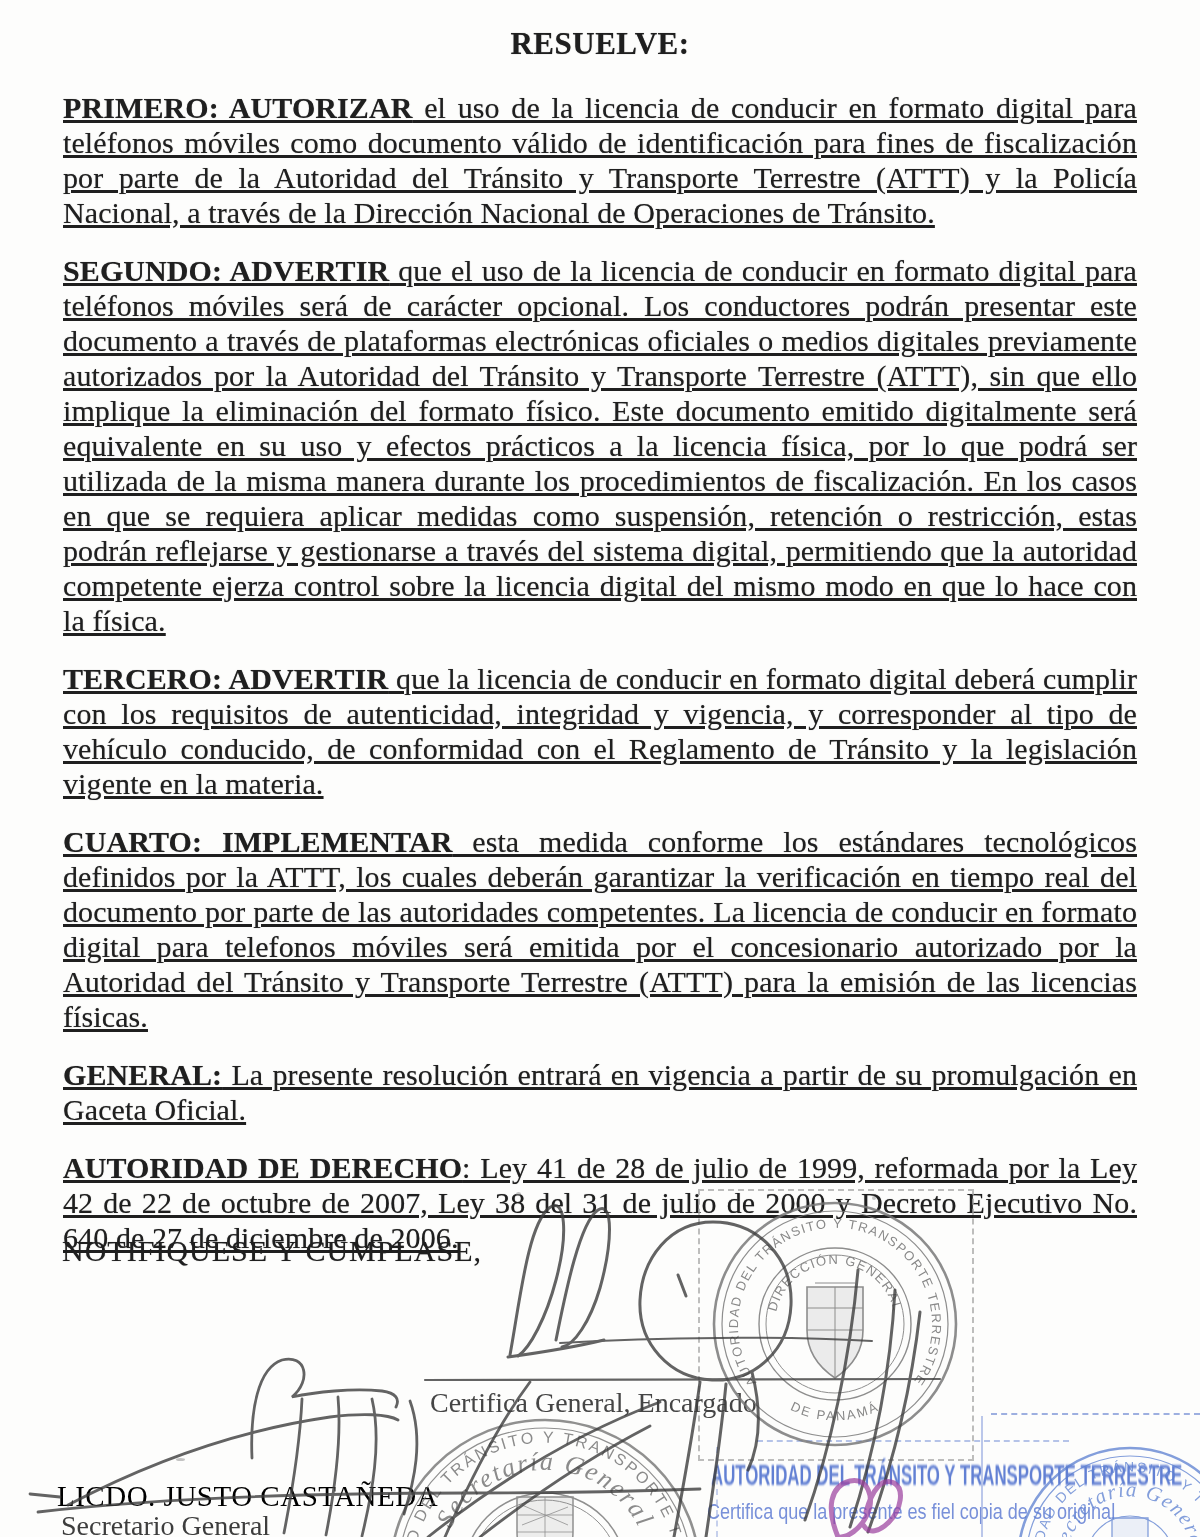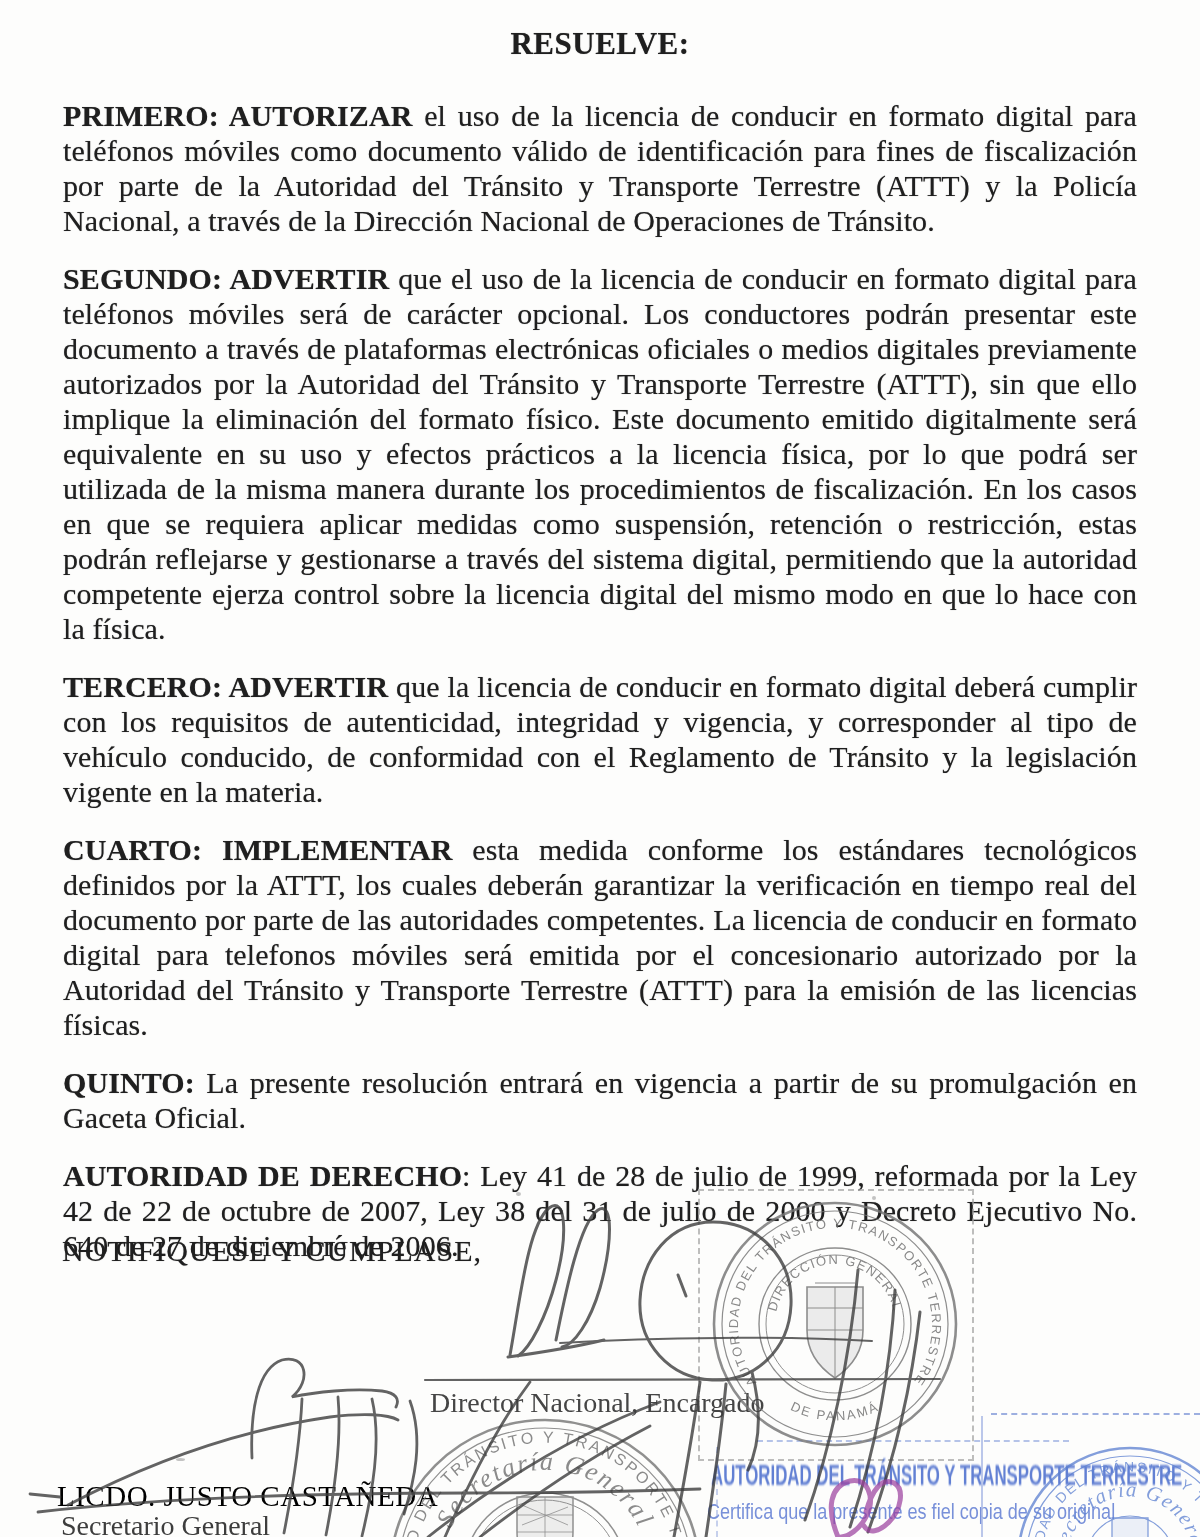--- a/index.html
+++ b/index.html
@@ -3,22 +3,22 @@
 <meta charset="utf-8">
 <style>
   html,body{margin:0;padding:0;background:#ffffff;}
   .page{position:relative;width:1200px;height:1537px;background:#fdfdfc;overflow:hidden;
         font-family:"Liberation Serif",serif;color:#1f1f1f;}
   
   .doc-title{position:absolute;top:26px;left:0;width:100%;text-align:center;
              font-weight:bold;font-size:31px;letter-spacing:.5px;
              text-shadow:0 0 .8px rgba(25,25,25,.6);}
   .doc-flow{position:absolute;left:63px;top:90px;width:1074px;}
-  .para{font-size:30px;line-height:35px;text-align:justify;margin:8px 0 23px 0;
-        letter-spacing:.1px;text-shadow:0 0 .8px rgba(25,25,25,.55);}
+  .para{font-size:30px;line-height:35px;text-align:justify;margin:0 0 23px 0;
+        letter-spacing:.1px;text-shadow:0 0 .8px rgba(25,25,25,.55);text-decoration:underline;}
   .lead{font-weight:bold;}
   .closing{position:absolute;left:62px;top:1234px;font-size:30px;letter-spacing:1px;
            text-shadow:0 0 .8px rgba(25,25,25,.55);}
   
   .sig-name-1{position:absolute;left:416px;top:1352px;font-size:29px;color:#3a3a3a;
               letter-spacing:.5px;filter:blur(.3px);white-space:nowrap;}
   .sig-title-1{position:absolute;left:430px;top:1387px;font-size:28px;color:#454545;
                filter:blur(.5px);white-space:nowrap;}
   .sig-name-2{position:absolute;left:57px;top:1480px;font-size:29px;color:#000000;
               letter-spacing:.5px;filter:blur(.3px);white-space:nowrap;}
@@ -57,29 +57,29 @@
 
 <div class="page">
 
   <div class="doc-title">RESUELVE:</div>
 
   <div class="doc-flow">
     <p class="para"><span class="lead">PRIMERO: AUTORIZAR</span><span> el uso de la licencia de conducir en formato digital para teléfonos móviles como documento válido de identificación para fines de fiscalización por parte de la Autoridad del Tránsito y Transporte Terrestre (ATTT) y la Policía Nacional, a través de la Dirección Nacional de Operaciones de Tránsito.</span></p>
     <p class="para"><span class="lead">SEGUNDO: ADVERTIR</span><span> que el uso de la licencia de conducir en formato digital para teléfonos móviles será de carácter opcional. Los conductores podrán presentar este documento a través de plataformas electrónicas oficiales o medios digitales previamente autorizados por la Autoridad del Tránsito y Transporte Terrestre (ATTT), sin que ello implique la eliminación del formato físico. Este documento emitido digitalmente será equivalente en su uso y efectos prácticos a la licencia física, por lo que podrá ser utilizada de la misma manera durante los procedimientos de fiscalización. En los casos en que se requiera aplicar medidas como suspensión, retención o restricción, estas podrán reflejarse y gestionarse a través del sistema digital, permitiendo que la autoridad competente ejerza control sobre la licencia digital del mismo modo en que lo hace con la física.</span></p>
     <p class="para"><span class="lead">TERCERO: ADVERTIR</span><span> que la licencia de conducir en formato digital deberá cumplir con los requisitos de autenticidad, integridad y vigencia, y corresponder al tipo de vehículo conducido, de conformidad con el Reglamento de Tránsito y la legislación vigente en la materia.</span></p>
     <p class="para"><span class="lead">CUARTO: IMPLEMENTAR</span><span> esta medida conforme los estándares tecnológicos definidos por la ATTT, los cuales deberán garantizar la verificación en tiempo real del documento por parte de las autoridades competentes. La licencia de conducir en formato digital para telefonos móviles será emitida por el concesionario autorizado por la Autoridad del Tránsito y Transporte Terrestre (ATTT) para la emisión de las licencias físicas.</span></p>
-    <p class="para"><span class="lead">QUINTO:</span><span> La presente resolución entrará en vigencia a partir de su promulgación en Gaceta Oficial.</span></p>
+    <p class="para"><span class="lead">GENERAL:</span><span> La presente resolución entrará en vigencia a partir de su promulgación en Gaceta Oficial.</span></p>
     <p class="para"><span class="lead">AUTORIDAD DE DERECHO</span><span>: Ley 41 de 28 de julio de 1999, reformada por la Ley 42 de 22 de octubre de 2007, Ley 38 del 31 de julio de 2000 y Decreto Ejecutivo No. 640 de 27 de diciembre de 2006.</span></p>
   </div>
 
   <div class="closing">NOTIFIQUESE Y CÚMPLASE,</div>
 
   <div class="dotted-box"></div>
 
-  <div class="sig-title-1">Director Nacional, Encargado</div>
+  <div class="sig-title-1">Certifica General, Encargado</div>
   <div class="sig-name-2">LICDO. JUSTO CASTAÑEDA</div>
   <div class="sig-title-2">Secretario General</div>
 
   <div class="cert-1">AUTORIDAD DEL TRÁNSITO Y TRANSPORTE TERRESTRE</div>
   <div class="cert-2">Certifica que la presente es fiel copia de su original</div>
 
   <div class="blue-dash-a"></div>
   <div class="blue-dash-b"></div>
   <div class="blue-vert-a"></div>
   <div class="blue-vert-b"></div>

